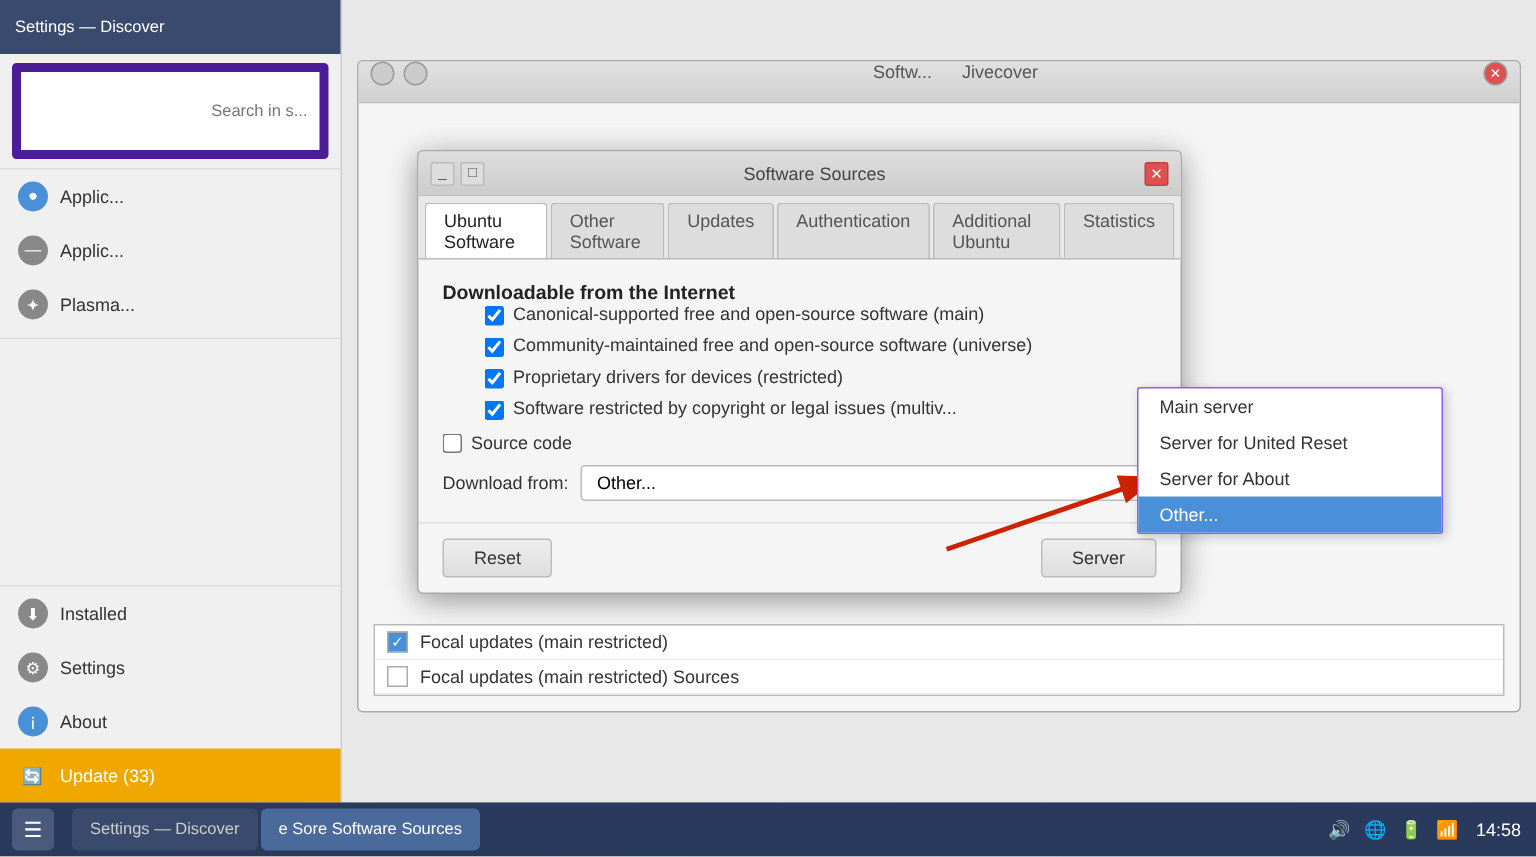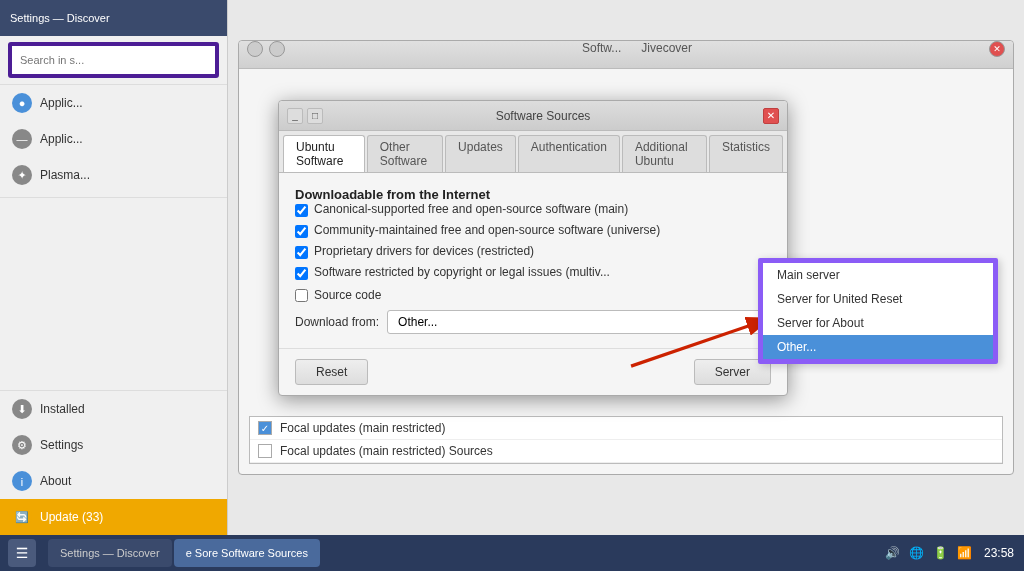--- a/index.html
+++ b/index.html
@@ -110,25 +110,26 @@
       align-items: center;
       gap: 6px;
       height: 36px;
     }
     .discover-search {
       padding: 6px 8px;
       border-bottom: 1px solid #ddd;
     }
     .discover-search input {
       width: 100%;
-      padding: 8px 8px;
-      border: 4px solid #4c1d95;
+      padding: 20px 8px;
+      border: 6px solid #4c1d95;
       border-radius: 3px;
       font-size: 12px;
       background: white;
+      text-align: right;
     }
     .discover-nav {
       flex: 1;
       overflow-y: auto;
     }
     .discover-nav-item {
       display: flex;
       align-items: center;
       padding: 8px 12px;
       gap: 8px;
@@ -286,20 +287,21 @@
     .section-title {
       font-weight: bold;
       font-size: 13px;
       color: #222;
     }
     .checkbox-row {
       display: flex;
       align-items: flex-start;
       margin-bottom: 6px;
       gap: 6px;
+      margin-left: 28px;
     }
     .checkbox-row input[type="checkbox"] {
       margin-top: 2px;
       width: 13px;
       height: 13px;
     }
     .checkbox-label {
       font-size: 12px;
       color: #333;
     }
@@ -328,23 +330,23 @@
       border-radius: 3px;
       font-size: 12px;
       background: white;
     }
 
     
     .dropdown-menu {
       position: absolute;
       top: 258px;
       left: 530px;
-      width: 240px;
+      width: 204px;
       background: white;
-      border: 5px solid #8b5cf6;
+      border: 1px solid #8b5cf6;
       border-radius: 2px;
       box-shadow: 2px 2px 8px rgba(0,0,0,0.2);
       z-index: 60;
     }
     .dropdown-item {
       padding: 5px 14px;
       font-size: 12px;
       color: #333;
       cursor: pointer;
     }
@@ -589,15 +591,15 @@
     </div>
     <div class="taskbar-app active">
       <span>e Sore Software Sources</span>
     </div>
   </div>
   <div class="taskbar-right">
     <span class="taskbar-tray-icon">🔊</span>
     <span class="taskbar-tray-icon">🌐</span>
     <span class="taskbar-tray-icon">🔋</span>
     <span class="taskbar-tray-icon">📶</span>
-    <span style="margin-left:4px;font-size:12px;">23:58</span>
+    <span style="margin-left:4px;font-size:12px;">14:58</span>
   </div>
 </div>
 
 </body></html>

